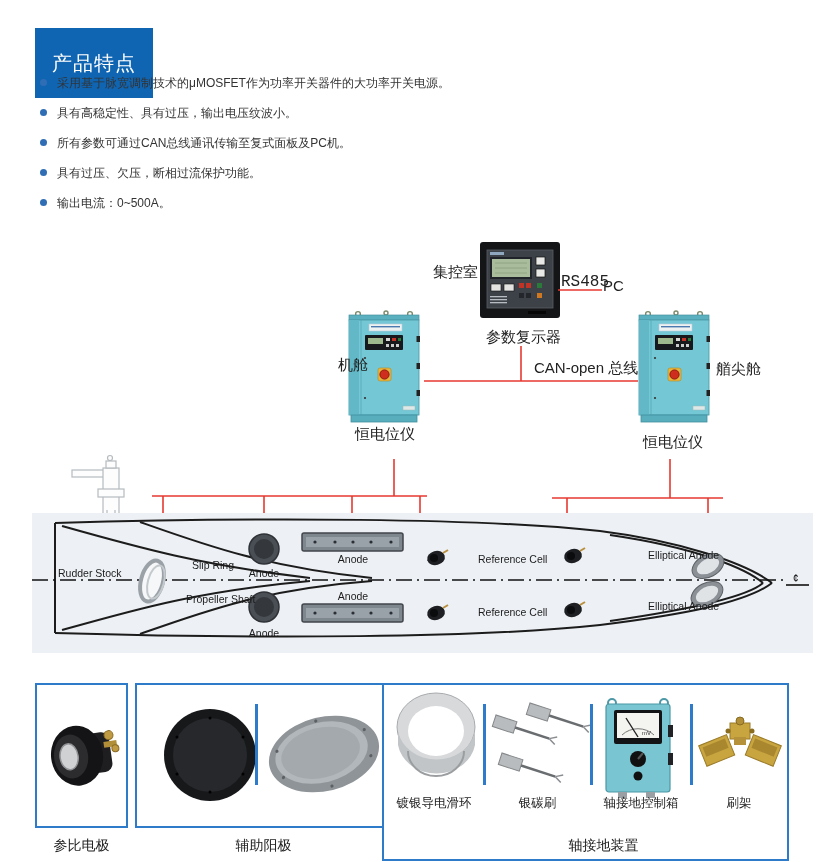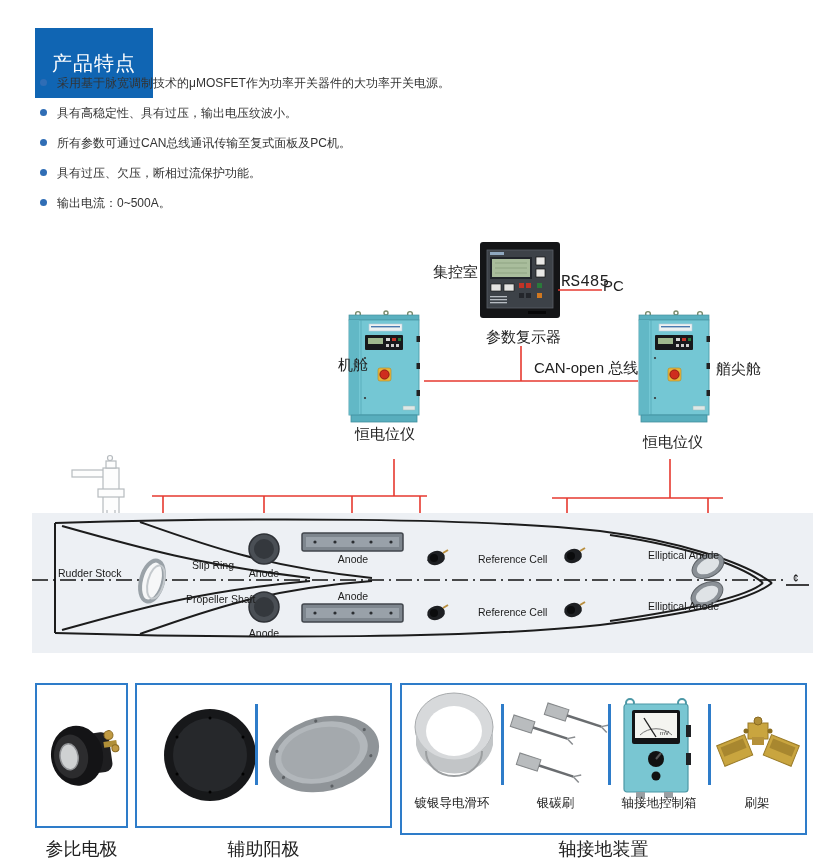--- a/index.html
+++ b/index.html
@@ -8,21 +8,21 @@
   .sec-header{position:absolute;background:#1065b3;color:#fff;font-size:20px;
         letter-spacing:1px;padding:23px 17px;line-height:24px;}
   .bullets{position:absolute;left:40px;top:74px;width:760px;list-style:none;margin:0;padding:0;}
   .bullets li{position:relative;font-size:12px;color:#333;margin-bottom:12px;padding-left:17px;line-height:18px;}
   .dot{position:absolute;left:0;top:5px;width:7px;height:7px;border-radius:50%;background:#2f6db5;}
   .lbl{position:absolute;color:#222;white-space:nowrap;}
   .f15{font-size:15px;} .f14{font-size:16px;font-family:Liberation Mono, monospace;}
   .panel{position:absolute;border:2px solid #2e7cc9;background:#fff;box-sizing:border-box;}
   .divider{position:absolute;width:3px;background:#2e7cc9;}
   .cell-lbl{position:absolute;font-size:12.5px;color:#222;text-align:center;}
-  .panel-lbl{position:absolute;font-size:18px;color:#222;text-align:center;}
+  .panel-lbl{position:absolute;font-size:14px;color:#222;text-align:center;}
   svg text{font-family:"Liberation Sans",sans-serif;}
 </style>
 </head>
 <body>
 
 <div id="page">
 
   <div class="sec-header" style="left:35px;top:28px;">产品特点</div>
 
   <ul class="bullets">
@@ -264,21 +264,21 @@
           <circle cx="232" cy="55" r="1.6" fill="#5c6064"></circle>
           <circle cx="232" cy="82" r="1.6" fill="#5c6064"></circle>
           <circle cx="187" cy="102" r="1.6" fill="#5c6064"></circle>
           <circle cx="142" cy="82" r="1.6" fill="#5c6064"></circle>
           <circle cx="142" cy="55" r="1.6" fill="#5c6064"></circle>
       </g>
     </svg>
     <div class="divider" style="left:118px;top:19px;height:81px;"></div>
   </div>
 
-  <div class="panel" style="left:400px;top:683px;width:407px;height:152px;">
+  <div class="panel" style="left:382px;top:683px;width:407px;height:178px;">
     <svg width="403" height="141" viewBox="0 0 403 141">
 
       <g>
         <ellipse cx="52" cy="42" rx="39" ry="34" fill="#d7d9db" stroke="#a8abad" stroke-width="1"></ellipse>
         <ellipse cx="52" cy="46" rx="28" ry="25" fill="#fff"></ellipse>
         <path d="M14,46 A39,34 0 0,0 91,46 L91,60 A39,34 0 0,1 14,60 Z" fill="#c2c5c7"></path>
         <path d="M24,66 A28,25 0 0,0 80,66" fill="none" stroke="#9b9ea0" stroke-width="2"></path>
       </g>
 
       <g>

